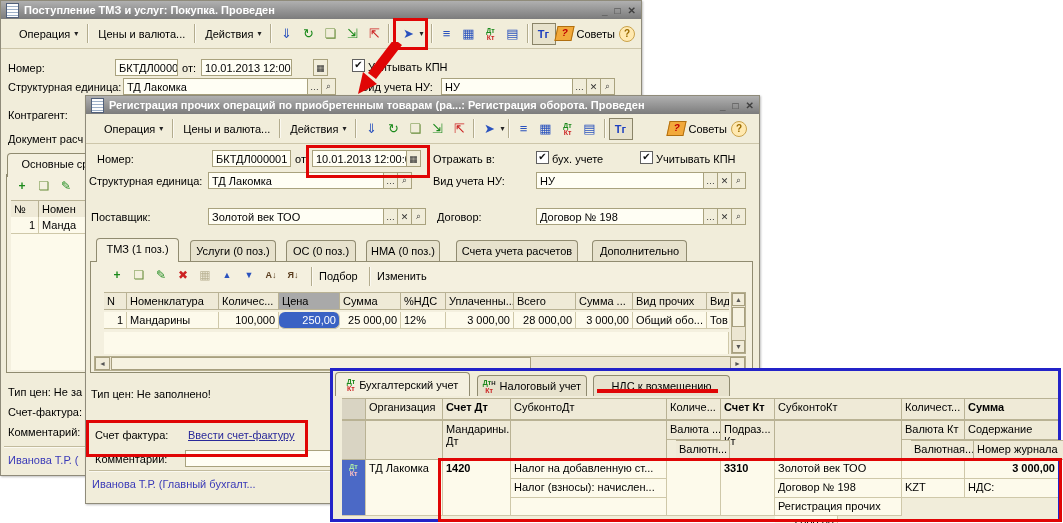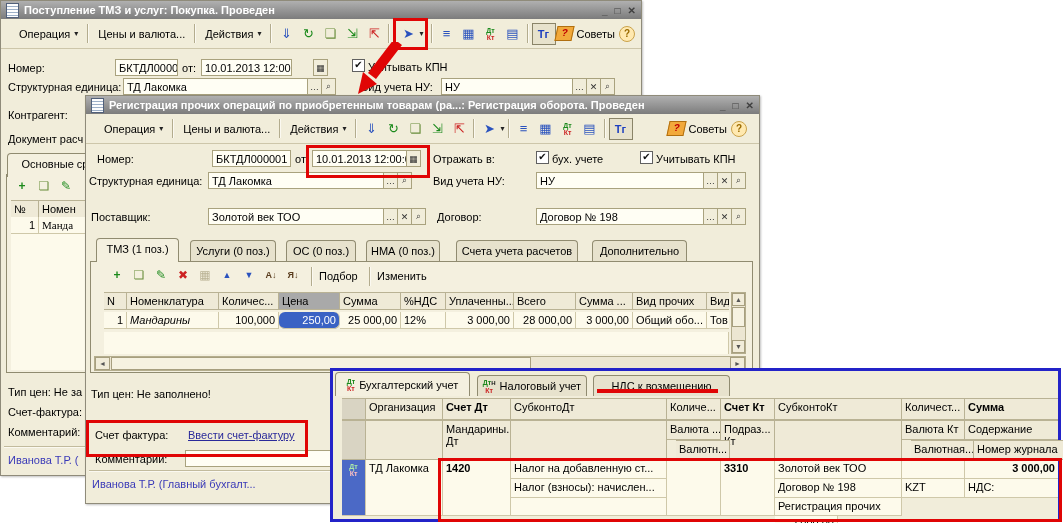--- a/index.html
+++ b/index.html
@@ -147,21 +147,21 @@
     <div class="pagebox" style="left:5px;top:173px;width:315px;height:199px;"></div>
     <span class="gico" style="left:12px;top:177px;color:#1c8a1c;font-weight:bold;">+</span>
     <span class="gico" style="left:34px;top:177px;color:#6b8f3e;">❏</span>
     <span class="gico" style="left:56px;top:177px;color:#1c8a1c;">✎</span>
     <div class="trow" style="left:10px;top:199px;">
       <span class="hc" style="width:28px;">№</span>
       <span class="hc" style="width:73px;">Номен</span>
     </div>
     <div class="trow" style="left:10px;top:216px;">
       <span class="dc num" style="width:28px;">1</span>
-      <span class="dc" style="width:73px;font-family:Liberation Serif, serif;">Манда</span>
+      <span class="dc" style="width:73px;">Манда</span>
     </div>
     <div class="filler" style="left:10px;top:233px;width:101px;height:136px;"></div>
     <span class="lbl" style="left:7px;top:385px;">Тип цен: Не за</span>
     <span class="lbl" style="left:7px;top:405px;">Счет-фактура:</span>
     <span class="lbl" style="left:7px;top:425px;">Комментарий:</span>
     <div class="hr" style="left:3px;top:445px;width:634px;"></div>
     <span class="footer" style="left:7px;top:453px;">Иванова Т.Р. (</span>
   </div>
 
   <div class="win" style="left:85px;top:95px;width:673px;height:407px;z-index:10;">
@@ -273,21 +273,21 @@
       <span class="hc" style="width:61px;">Сумма</span>
       <span class="hc" style="width:45px;">%НДС</span>
       <span class="hc" style="width:68px;">Уплаченны...</span>
       <span class="hc" style="width:62px;">Всего</span>
       <span class="hc" style="width:57px;">Сумма ...</span>
       <span class="hc" style="width:74px;">Вид прочих</span>
       <span class="hc" style="width:22px;border-right:none;">Вид</span>
     </div>
     <div class="trow" style="left:18px;top:216px;">
       <span class="dc num" style="width:23px;">1</span>
-      <span class="dc" style="width:92px;font-style:italic;">Мандарины</span>
+      <span class="dc" style="width:92px;">Мандарины</span>
       <span class="dc num" style="width:60px;">100,000</span>
       <span class="dc num sel" style="width:61px;">250,00</span>
       <span class="dc num" style="width:61px;">25 000,00</span>
       <span class="dc" style="width:45px;">12%</span>
       <span class="dc num" style="width:68px;">3 000,00</span>
       <span class="dc num" style="width:62px;">28 000,00</span>
       <span class="dc num" style="width:57px;">3 000,00</span>
       <span class="dc" style="width:74px;">Общий обо...</span>
       <span class="dc" style="width:22px;border-right:none;">Тов</span>
     </div>

